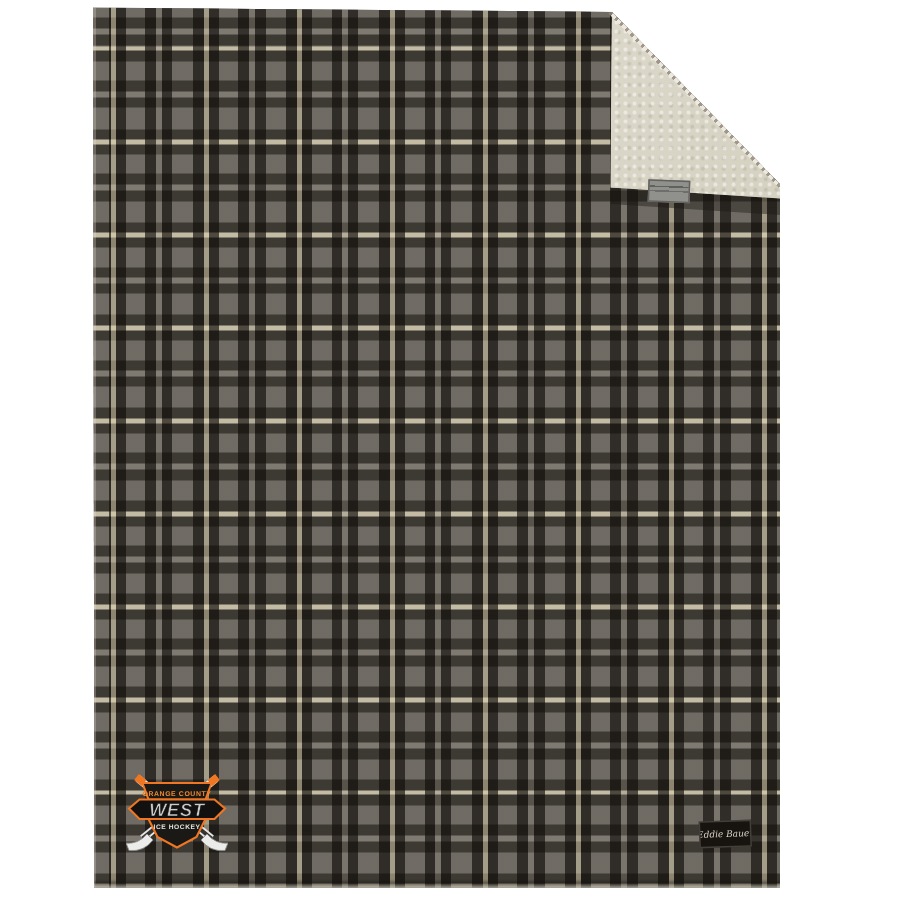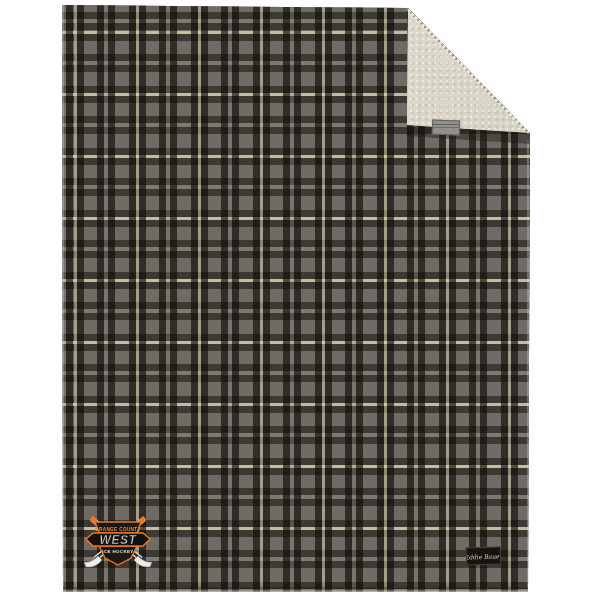--- a/index.html
+++ b/index.html
@@ -1,16 +1,16 @@
 <!DOCTYPE html>
 <html><head>
 <meta charset="utf-8">
 <style>
   html,body{margin:0;padding:0;background:#ffffff;}
-  .stage{position:relative;width:600px;height:600px;background:#ffffff;overflow:hidden;
+  .stage{position:relative;width:520px;height:600px;background:#ffffff;overflow:hidden;
          font-family:"Liberation Sans",sans-serif;}
   .blanket{position:absolute;inset:0;
     clip-path:polygon(62px 5px, 408px 8px, 530px 133px, 528px 592px, 63px 592px);}
   
   .plaid-front{position:absolute;inset:0;background-color:#6f6b64;
     background-image:
       repeating-linear-gradient(90deg,
         rgba(200,190,160,0.60) 0px, rgba(200,190,160,0.60) 3px,
         rgba(24,21,18,0.72) 3px, rgba(24,21,18,0.72) 10px,
         rgba(111,107,100,0.20) 10px, rgba(111,107,100,0.20) 23px,

